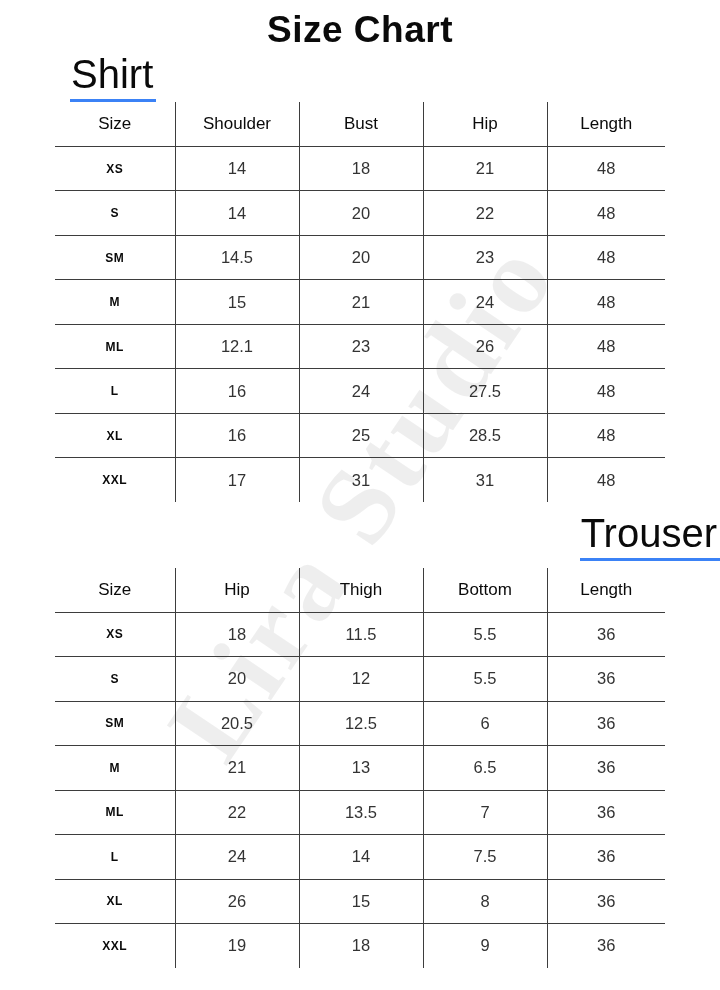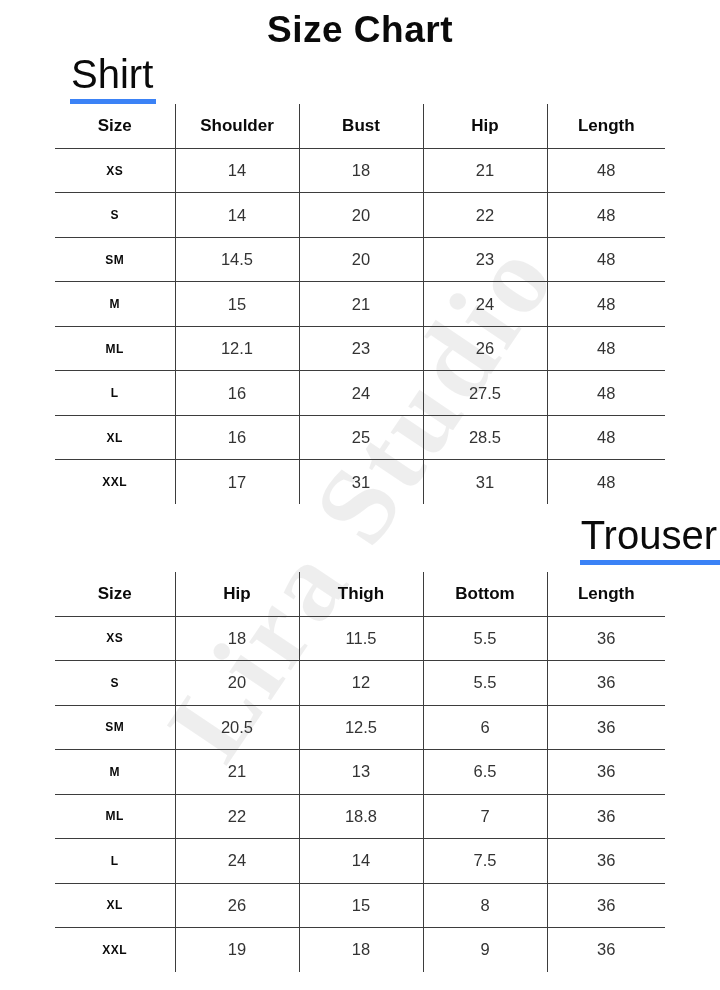--- a/index.html
+++ b/index.html
@@ -41,41 +41,41 @@
     margin: 0;
     font-size: 40px;
     line-height: 1.18;
     font-weight: 500;
     color: #0a0a0a;
   }
   .shirt-section h2.section-heading { margin: -2px 0 0 70px; }
   .trouser-section h2.section-heading { margin: 8px 0 0 80px; text-align: right; }
   .heading-text {
     display: inline-block;
-    border-bottom: 5px solid #3b82f6;
+    border-bottom: 3px solid #3b82f6;
     padding: 0 3px 1px 1px;
   }
   table.size-table {
     border-collapse: collapse;
     table-layout: fixed;
     width: 610px;
     margin-left: 55px;
     background: transparent;
   }
   .shirt-section table.size-table { margin-top: 0px; }
   .trouser-section table.size-table { margin-top: 7px; }
   .size-table th, .size-table td {
     height: 43.5px;
     padding: 0;
     text-align: center;
     vertical-align: middle;
   }
   .size-table thead th {
     font-size: 17px;
-    font-weight: 700;
+    font-weight: 400;
     color: #0a0a0a;
     border-bottom: 1.4px solid #3d3d3d;
   }
   .size-table th + th, .size-table td + td {
     border-left: 1.4px solid #3d3d3d;
   }
   .size-table tbody tr:not(:last-child) td {
     border-bottom: 1.4px solid #3d3d3d;
   }
   td.size-cell {
@@ -228,21 +228,21 @@
             <tr>
               <td class="size-cell">M</td>
               <td class="value-cell">21</td>
               <td class="value-cell">13</td>
               <td class="value-cell">6.5</td>
               <td class="value-cell">36</td>
             </tr>
             <tr>
               <td class="size-cell">ML</td>
               <td class="value-cell">22</td>
-              <td class="value-cell">18.8</td>
+              <td class="value-cell">13.5</td>
               <td class="value-cell">7</td>
               <td class="value-cell">36</td>
             </tr>
             <tr>
               <td class="size-cell">L</td>
               <td class="value-cell">24</td>
               <td class="value-cell">14</td>
               <td class="value-cell">7.5</td>
               <td class="value-cell">36</td>
             </tr>

